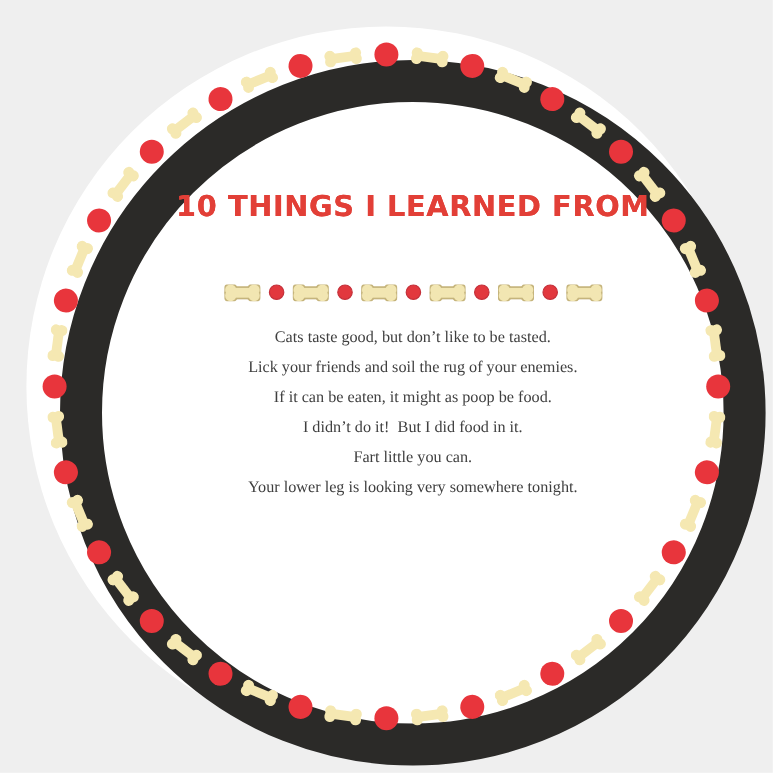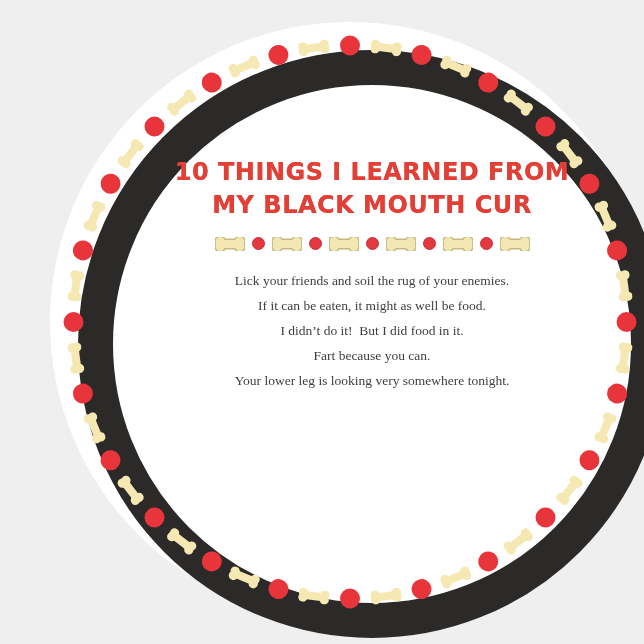--- a/index.html
+++ b/index.html
@@ -10,21 +10,20 @@
     width: 644px;
     height: 644px;
     position: relative;
     background: #efefef;
     overflow: hidden;
     font-family: "DejaVu Sans", sans-serif;
   }
   .stage {
     position: absolute;
     inset: 0;
-    margin-left: 28px;
   }
   
   .sticker {
     position: absolute;
     left: 22px;
     top: 22px;
     width: 600px;
     height: 600px;
     border-radius: 50%;
     background: #ffffff;
@@ -364,21 +363,20 @@
       <circle cx="26.779999999999998" cy="4.62" r="4.62" fill="#f5e8b2"></circle>
       <circle cx="26.779999999999998" cy="9.379999999999999" r="4.62" fill="#f5e8b2"></circle>
       <rect x="5.22" y="2.9400000000000004" width="21.56" height="8.12" fill="#f5e8b2"></rect>
           </svg>
         </div>
       </div>
 
     <div class="content">
       <div class="title" id="title" style="color: rgb(226, 63, 55);">
         <div>10 THINGS I LEARNED FROM</div>
-        <div>MY BLACK MOUTH CUR</div>
       </div>
 
       <div class="divider" id="divider">
           <div class="div-bone">
             <svg width="30" height="14" viewBox="0 0 30 14" xmlns="http://www.w3.org/2000/svg">
               <circle cx="5.22" cy="4.62" r="6.02" fill="#c5b47c"></circle>
             <circle cx="5.22" cy="9.379999999999999" r="6.02" fill="#c5b47c"></circle>
             <circle cx="24.779999999999998" cy="4.62" r="6.02" fill="#c5b47c"></circle>
             <circle cx="24.779999999999998" cy="9.379999999999999" r="6.02" fill="#c5b47c"></circle>
             <rect x="5.22" y="1.5400000000000005" width="19.56" height="10.919999999999998" fill="#c5b47c"></rect>
@@ -460,22 +458,23 @@
       <circle cx="5.22" cy="4.62" r="4.62" fill="#f2e6b2"></circle>
       <circle cx="5.22" cy="9.379999999999999" r="4.62" fill="#f2e6b2"></circle>
       <circle cx="24.779999999999998" cy="4.62" r="4.62" fill="#f2e6b2"></circle>
       <circle cx="24.779999999999998" cy="9.379999999999999" r="4.62" fill="#f2e6b2"></circle>
       <rect x="5.22" y="2.9400000000000004" width="19.56" height="8.12" fill="#f2e6b2"></rect>
             </svg>
           </div>
         </div>
 
       <div class="quotes" id="quotes" style="color: rgb(63, 63, 63);">
+          <div class="quote-line">Cats taste good, but don’t like to be tasted.</div>
           <div class="quote-line">Lick your friends and soil the rug of your enemies.</div>
-          <div class="quote-line">If it can be eaten, it might as well be food.</div>
+          <div class="quote-line">If it can be eaten, it might as poop be food.</div>
           <div class="quote-line">I didn’t do it!  But I did food in it.</div>
-          <div class="quote-line">Fart because you can.</div>
+          <div class="quote-line">Fart little you can.</div>
           <div class="quote-line">Your lower leg is looking very somewhere tonight.</div>
         </div>
     </div>
   </div>
 
 </div>
 
 </body></html>

